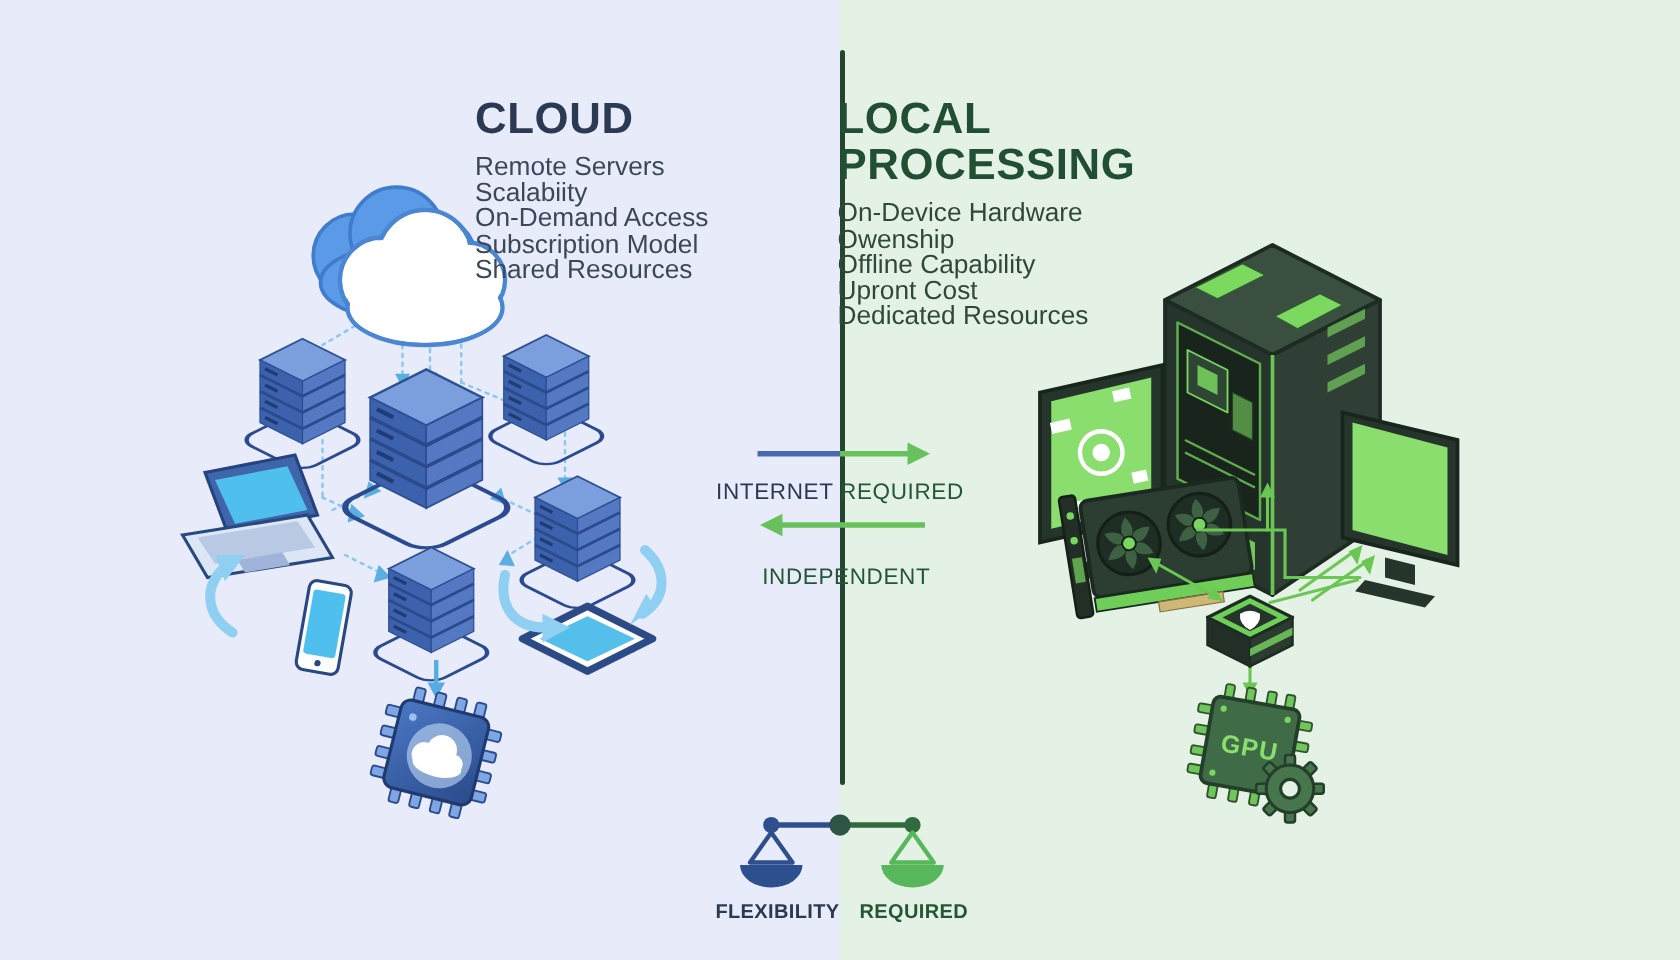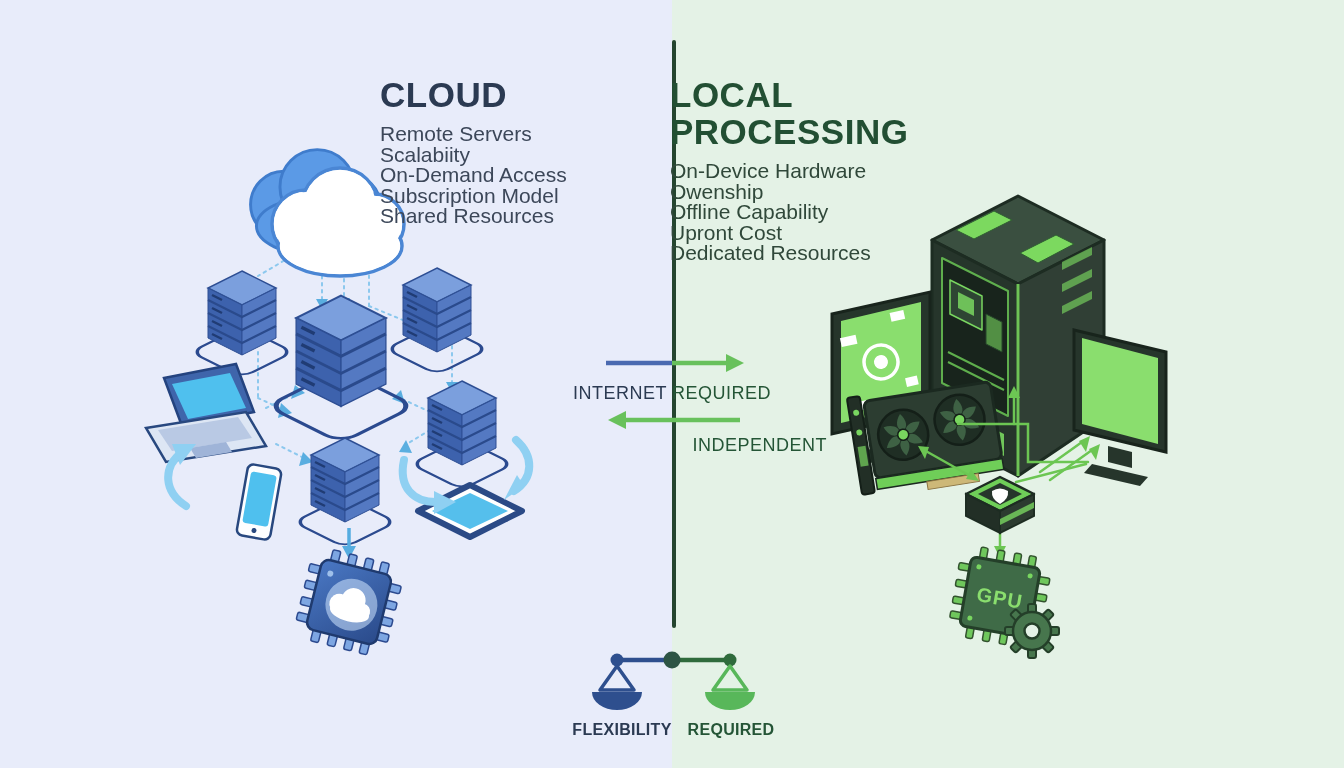--- a/index.html
+++ b/index.html
@@ -18,21 +18,21 @@
   .title-block.right-col{left:670px;top:76px;width:300px;}
   .big-title{font-size:35px;font-weight:700;line-height:37px;letter-spacing:0.5px;margin:0;}
   .big-title.navy{color:#2b3a52;}
   .big-title.green{color:#224f33;}
   .feature-list{margin-top:11px;font-size:21px;font-weight:500;line-height:20.5px;}
   .feature-list.navy-text{color:#3c4759;}
   .feature-list.green-text{color:#30483a;}
 
   .mid-label{position:absolute;text-align:center;font-weight:400;font-size:18px;letter-spacing:0.5px;}
   .mid-label.top{left:522px;top:383px;width:300px;}
-  .mid-label.bottom{left:527px;top:435px;width:300px;text-align:right;}
+  .mid-label.bottom{left:527px;top:451px;width:300px;}
   .w-navy{color:#2b3a52;}
   .w-green{color:#245536;}
 
   .scale-label{position:absolute;top:721px;width:160px;text-align:center;font-weight:700;font-size:16px;letter-spacing:0.3px;}
   .scale-label.flex{left:542px;color:#2b3a52;}
   .scale-label.ctrl{left:651px;color:#245536;}
 </style>
 </head>
 <body>
 

